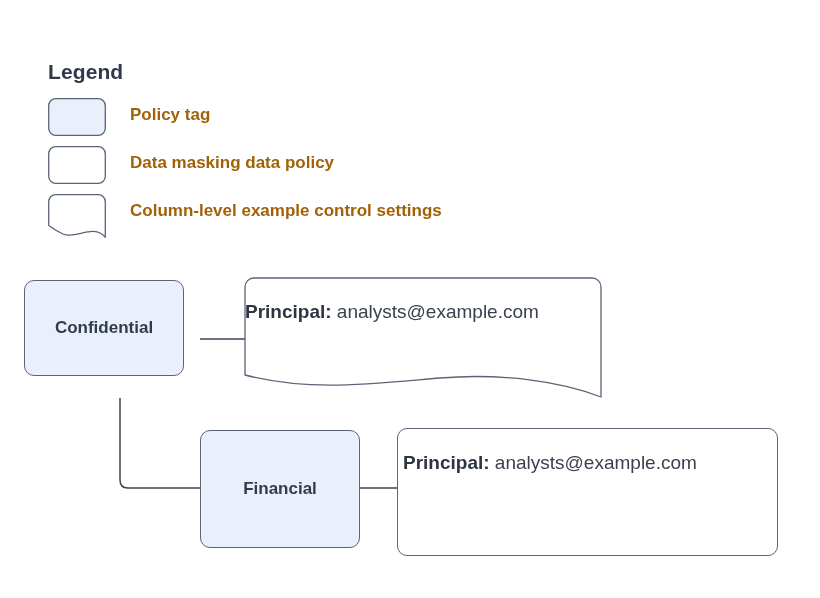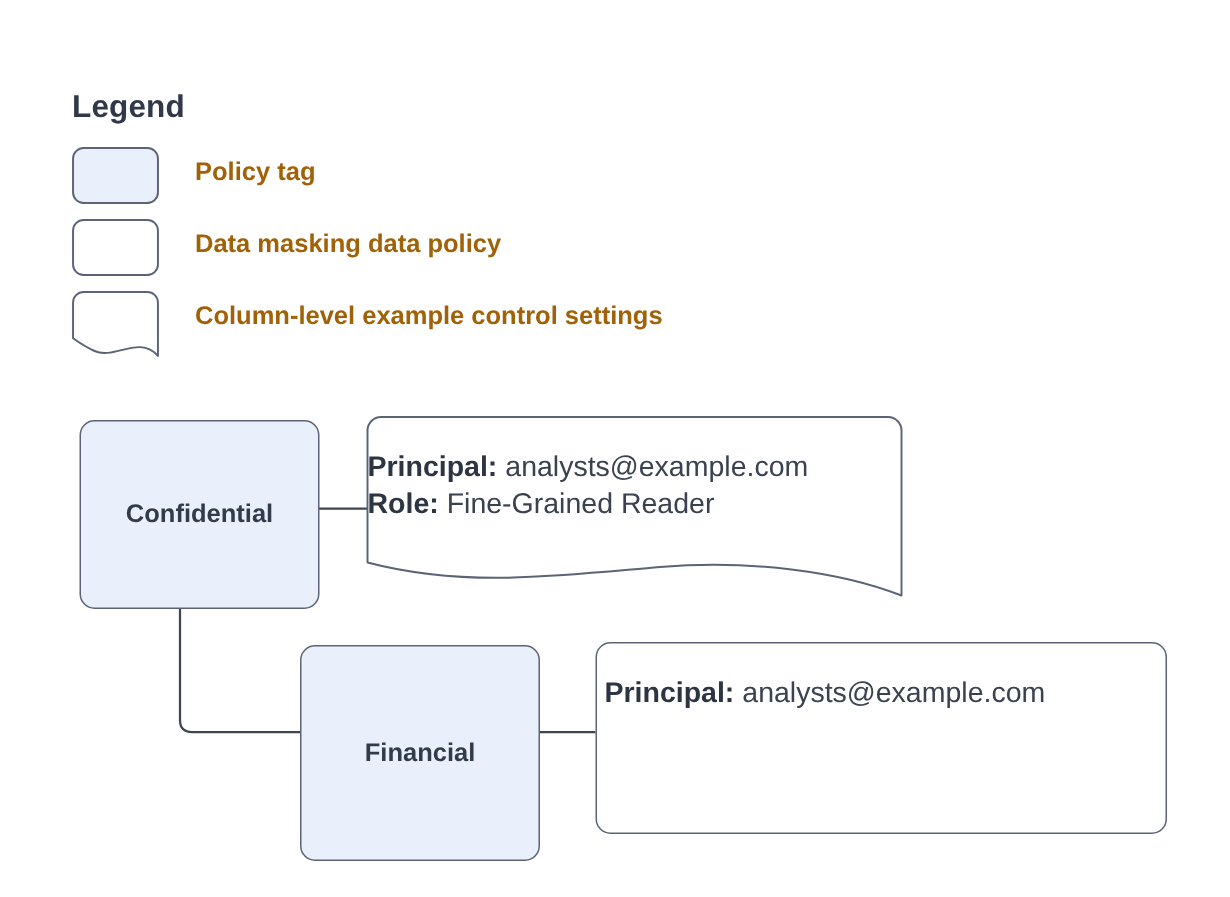--- a/index.html
+++ b/index.html
@@ -64,30 +64,30 @@
     border-radius: 10px;
     background: #e9f0fb;
     display: flex;
     align-items: center;
     justify-content: center;
     font-size: 17px;
     font-weight: bold;
     color: #323b4a;
   }
   #node-confidential {
-    left: 53px;
+    left: 24px;
     top: 280px;
     width: 160px;
-    height: 126px;
+    height: 96px;
   }
   #node-financial {
     left: 200px;
     top: 430px;
     width: 160px;
-    height: 144px;
+    height: 118px;
     text-align: right;
   }
 
   
   .detail-text {
     position: absolute;
     font-size: 19px;
     line-height: 25px;
     color: #3a424f;
     white-space: nowrap;
@@ -164,24 +164,20 @@
            C 560 381 500 373 440 378
            C 370 384 310 392 245 375
            Z" fill="#ffffff" stroke="#5b6476" stroke-width="1.3" stroke-linejoin="round"></path>
 </svg>
 
 <div class="detail-text" id="detail-confidential-text">
   <div>
     <b>Principal:</b>
     <span>analysts@example.com</span>
   </div>
-  <div>
-    <b>Role:</b>
-    <span>Fine-Grained Reader</span>
-  </div>
 </div>
 
 <div class="node" id="node-confidential">
   <span>Confidential</span>
 </div>
 
 <div class="node" id="node-financial">
   <span>Financial</span>
 </div>
 

